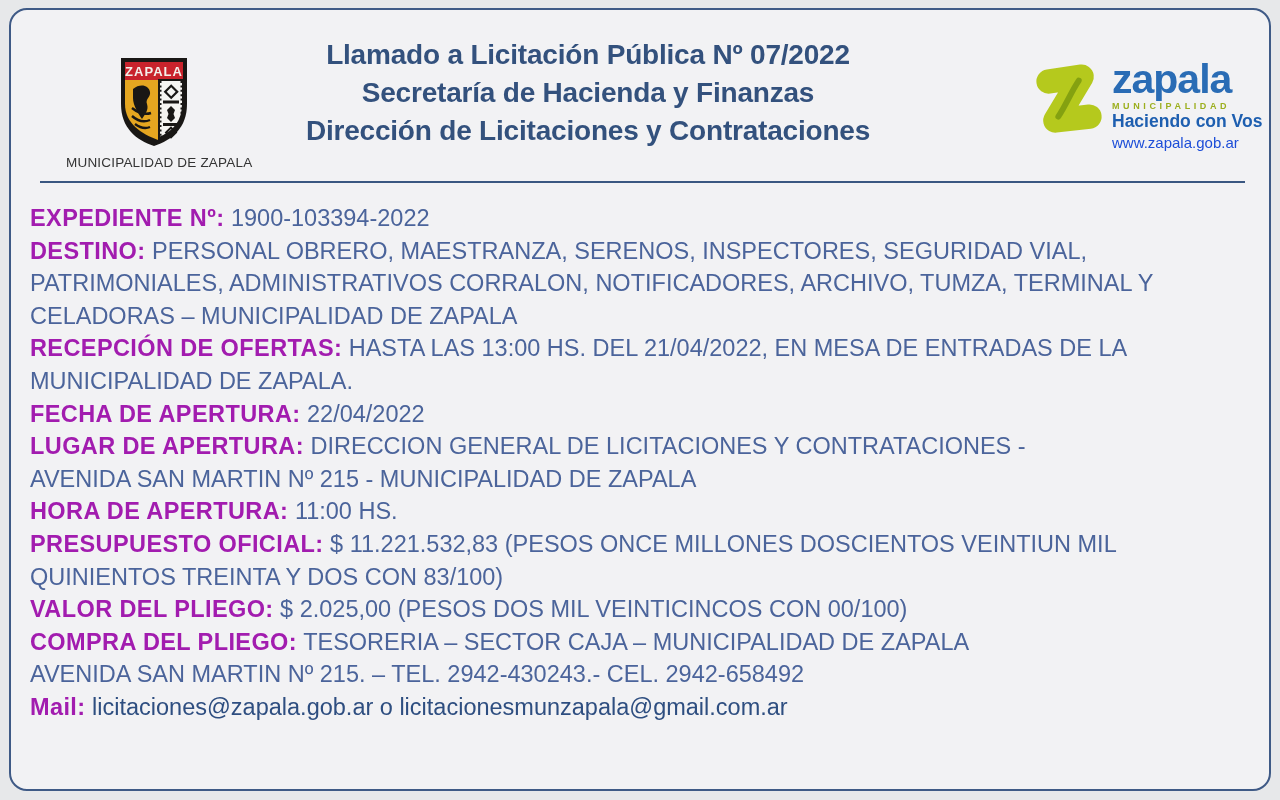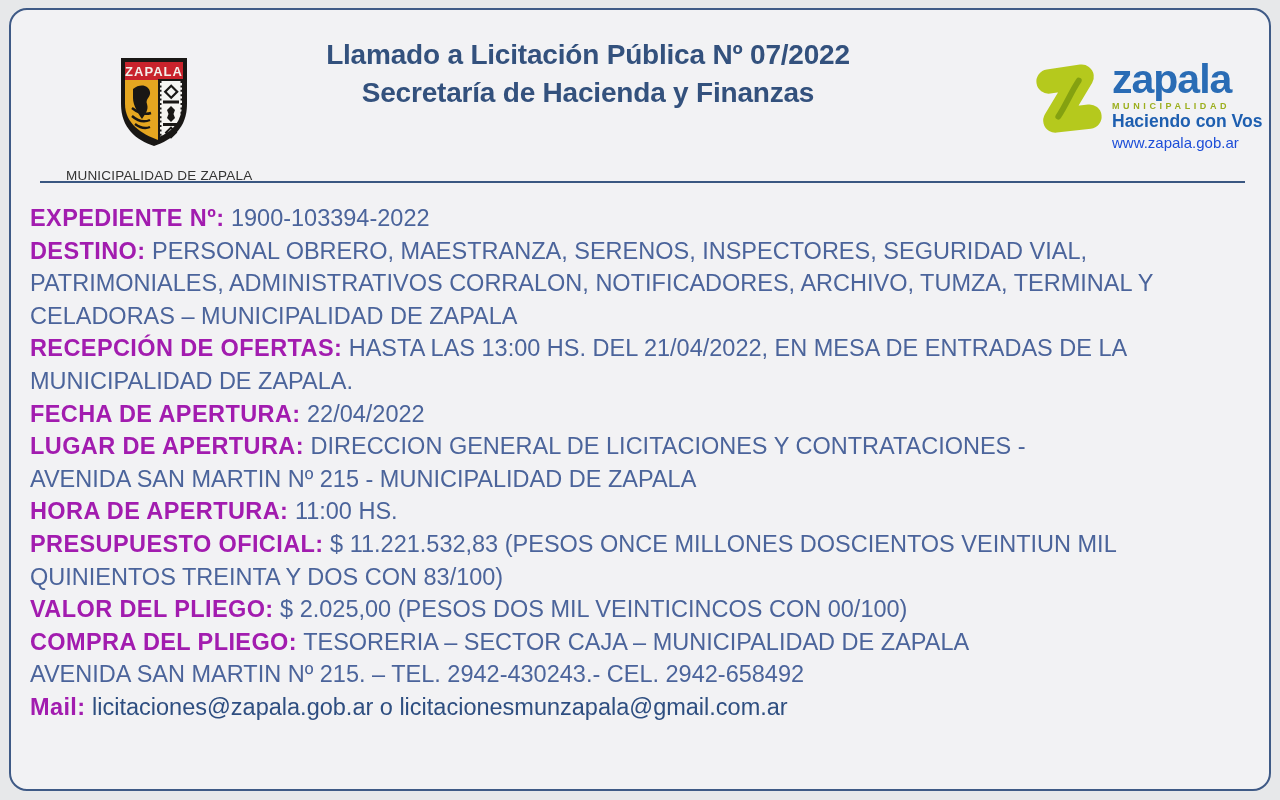--- a/index.html
+++ b/index.html
@@ -16,21 +16,21 @@
     background:#f2f2f4;
     box-sizing:border-box;
   }
   
   .coat-block{
     position:absolute;left:66px;top:56px;width:176px;
     text-align:center;
   }
   .coat-block svg{display:inline-block;}
   .coat-caption{
-    margin-top:16px;font-size:13.5px;color:#343434;letter-spacing:0.2px;
+    margin-top:3px;font-size:13.5px;color:#343434;letter-spacing:0.2px;
     white-space:nowrap;
   }
   .title-block{
     position:absolute;left:0;top:36px;width:1176px;
     text-align:center;
     font-weight:700;font-size:28px;line-height:38px;
     color:#33517d;letter-spacing:-0.2px;
   }
   .brand-block{
     position:absolute;left:1032px;top:60px;width:215px;
@@ -92,20 +92,21 @@
       <path d="M53 50 l4 4 -1.5 4 1.5 4 -4 4 -4 -4 1.5 -4 -1.5 -4 Z" fill="#191715"></path>
       <rect x="45" y="67" width="16" height="3" fill="#191715"></rect>
       <rect x="49.5" y="73" width="7" height="7" transform="rotate(45 53 76.5)" fill="none" stroke="#191715" stroke-width="2"></rect>
     </svg>
     <div class="coat-caption">MUNICIPALIDAD DE ZAPALA</div>
   </div>
 
   <div class="title-block">
     <div>Llamado a Licitación Pública Nº 07/2022</div>
     <div>Secretaría de Hacienda y Finanzas</div>
+    <div>Dirección de Licitaciones y Contrataciones</div>
   </div>
 
   <div class="brand-block">
     <svg width="74" height="82" viewBox="0 0 76 84">
       <path d="M17 22 L51 17 L24 62 L59 58" fill="none" stroke="#b5c91d" stroke-width="25" stroke-linecap="round" stroke-linejoin="round"></path>
       <path d="M48 21 C40 33 35 46 27 58" fill="none" stroke="#7e9c10" stroke-width="6" stroke-linecap="round" opacity="0.9"></path>
     </svg>
     <div class="brand-text">
       <div class="brand-name">zapala</div>
       <div class="brand-sub">MUNICIPALIDAD</div>

